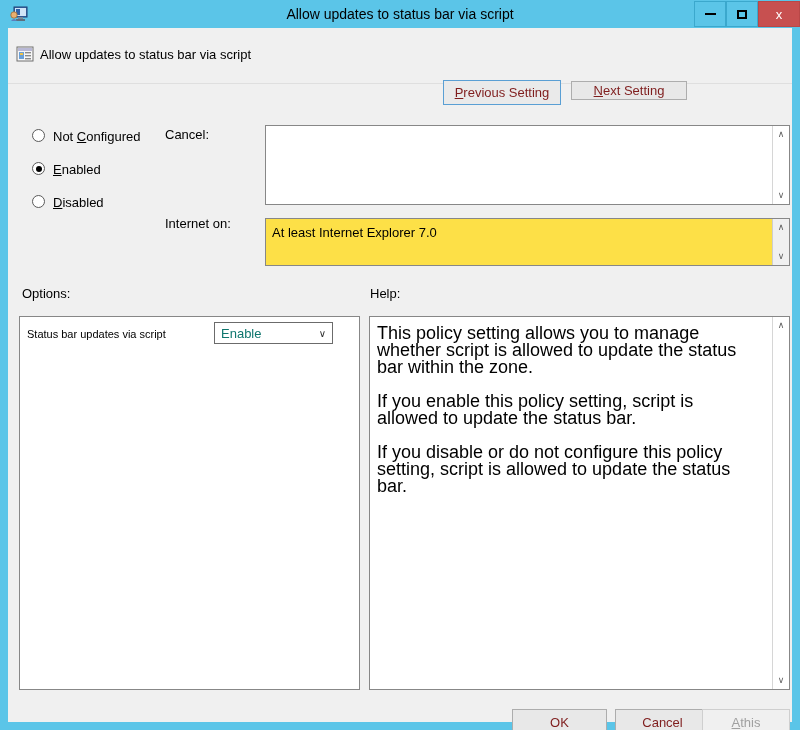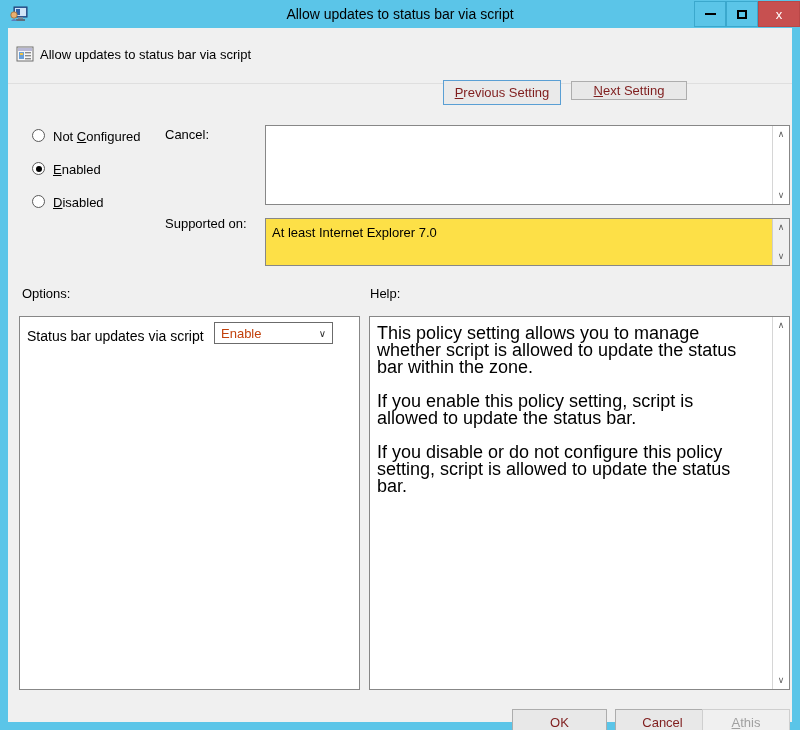--- a/index.html
+++ b/index.html
@@ -269,36 +269,36 @@
   }
   .opt-row {
     position: absolute;
     left: 0; top: 0;
     width: 100%;
     height: 38px;
   }
   .opt-label {
     position: absolute;
     left: 7px; top: 11px;
-    font-size: 14px;
+    font-size: 11px;
     white-space: nowrap;
   }
   .combo {
     position: absolute;
     left: 194px; top: 5px;
     width: 119px; height: 22px;
     background: #fff;
     border: 1px solid #6b6b6b;
     box-sizing: border-box;
   }
   .combo-value {
     position: absolute;
     left: 6px; top: 3px;
     font-size: 13px;
-    color: #c2410c;
+    color: #0f766e;
   }
   .combo-arrow {
     position: absolute;
     right: 6px; top: 4px;
     font-size: 10px;
     color: #303030;
     line-height: 14px;
   }
   .help-body {
     position: absolute;
@@ -396,21 +396,21 @@
     <div class="lbl lbl-comment">Cancel:</div>
     <div class="tbox tbox-comment">
       <div class="tbox-text"></div>
       <div class="sbar">
         <div class="sarrow">∧</div>
         <div class="strack"></div>
         <div class="sarrow">∨</div>
       </div>
     </div>
 
-    <div class="lbl lbl-supported">Supported on:</div>
+    <div class="lbl lbl-supported">Internet on:</div>
     <div class="tbox tbox-supported readonly">
       <div class="tbox-text">At least Internet Explorer 7.0</div>
       <div class="sbar gray">
         <div class="sarrow">∧</div>
         <div class="strack"></div>
         <div class="sarrow">∨</div>
       </div>
     </div>
 
     <div class="lbl lbl-options">Options:</div>

